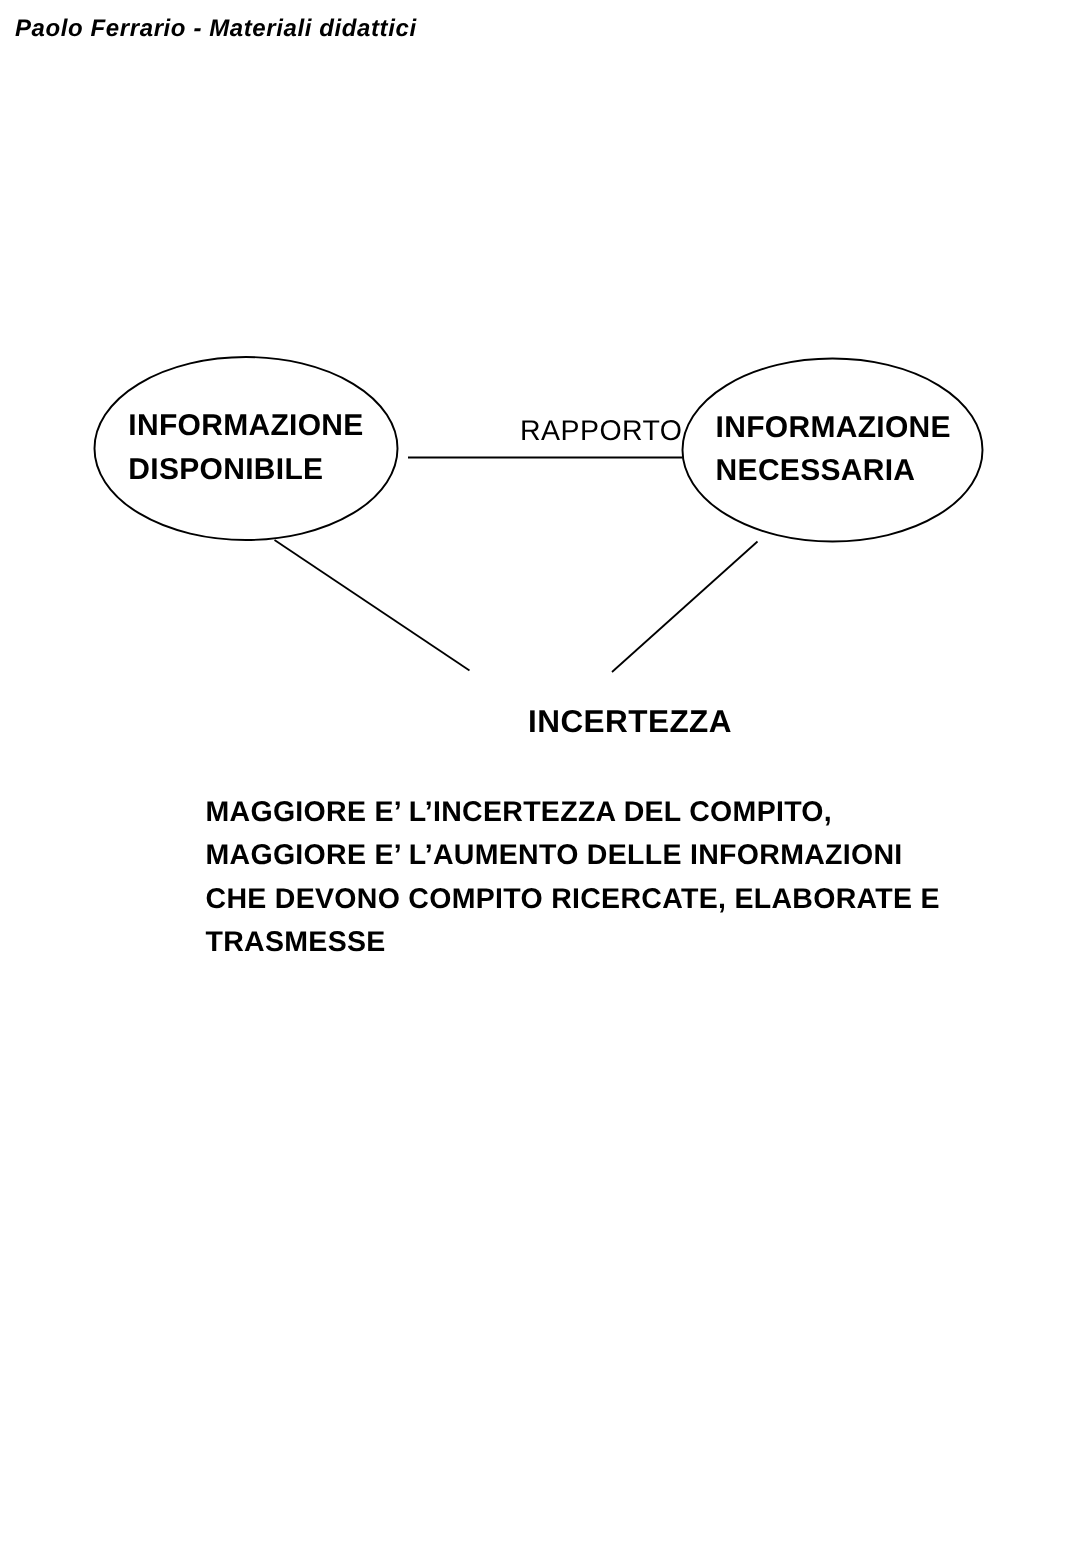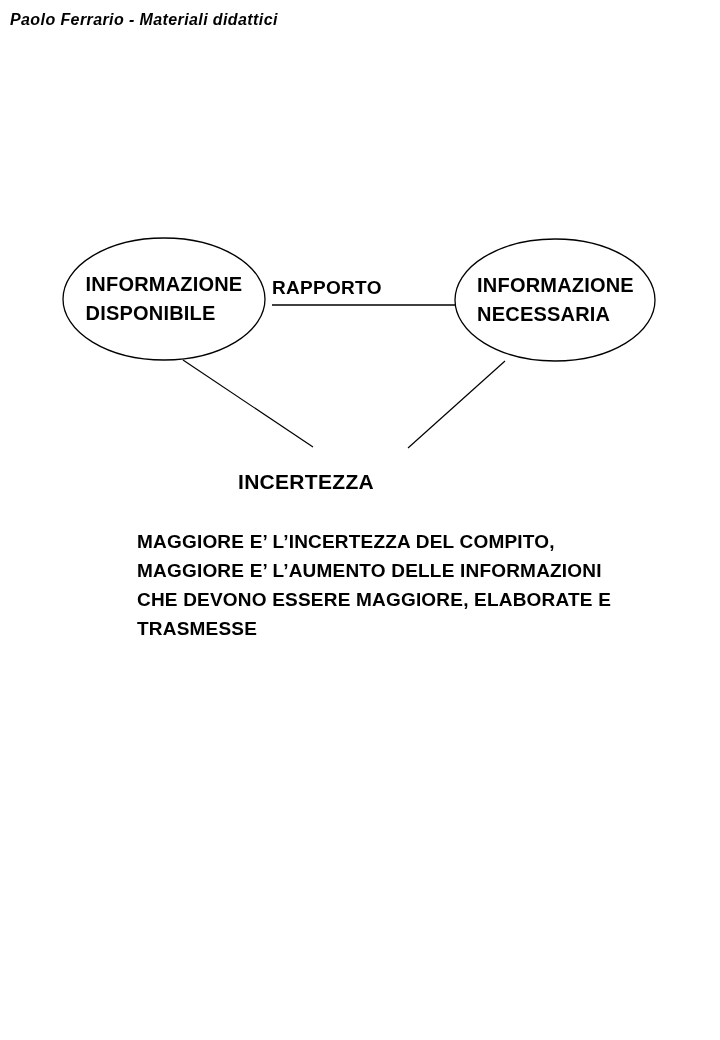--- a/index.html
+++ b/index.html
@@ -53,32 +53,32 @@
     left: 455px;
     top: 239px;
     width: 201px;
     height: 122px;
   }
   .relation-label {
     position: absolute;
     left: 272px;
     top: 277px;
     width: 183px;
-    text-align: left;
+    text-align: right;
     font-size: 19px;
-    font-weight: bold;
+    font-weight: normal;
     letter-spacing: 0.3px;
     white-space: nowrap;
   }
   .outcome-label {
     position: absolute;
     left: 238px;
     top: 470px;
     width: 250px;
-    text-align: left;
+    text-align: right;
     font-size: 21px;
     font-weight: bold;
     letter-spacing: 0.3px;
     white-space: nowrap;
   }
   .caption {
     position: absolute;
     left: 137px;
     top: 527px;
     width: 500px;
@@ -118,18 +118,18 @@
 
   <div class="node node-right">INFORMAZIONE
 NECESSARIA</div>
 
   <div class="relation-label">RAPPORTO</div>
 
   <div class="outcome-label">INCERTEZZA</div>
 
   <div class="caption">MAGGIORE E’ L’INCERTEZZA DEL COMPITO,
 MAGGIORE E’ L’AUMENTO DELLE INFORMAZIONI
-CHE DEVONO ESSERE MAGGIORE, ELABORATE E
+CHE DEVONO COMPITO RICERCATE, ELABORATE E
 TRASMESSE</div>
 
   <div class="footer">ORG</div>
 
 </div>
 
 </body></html>

